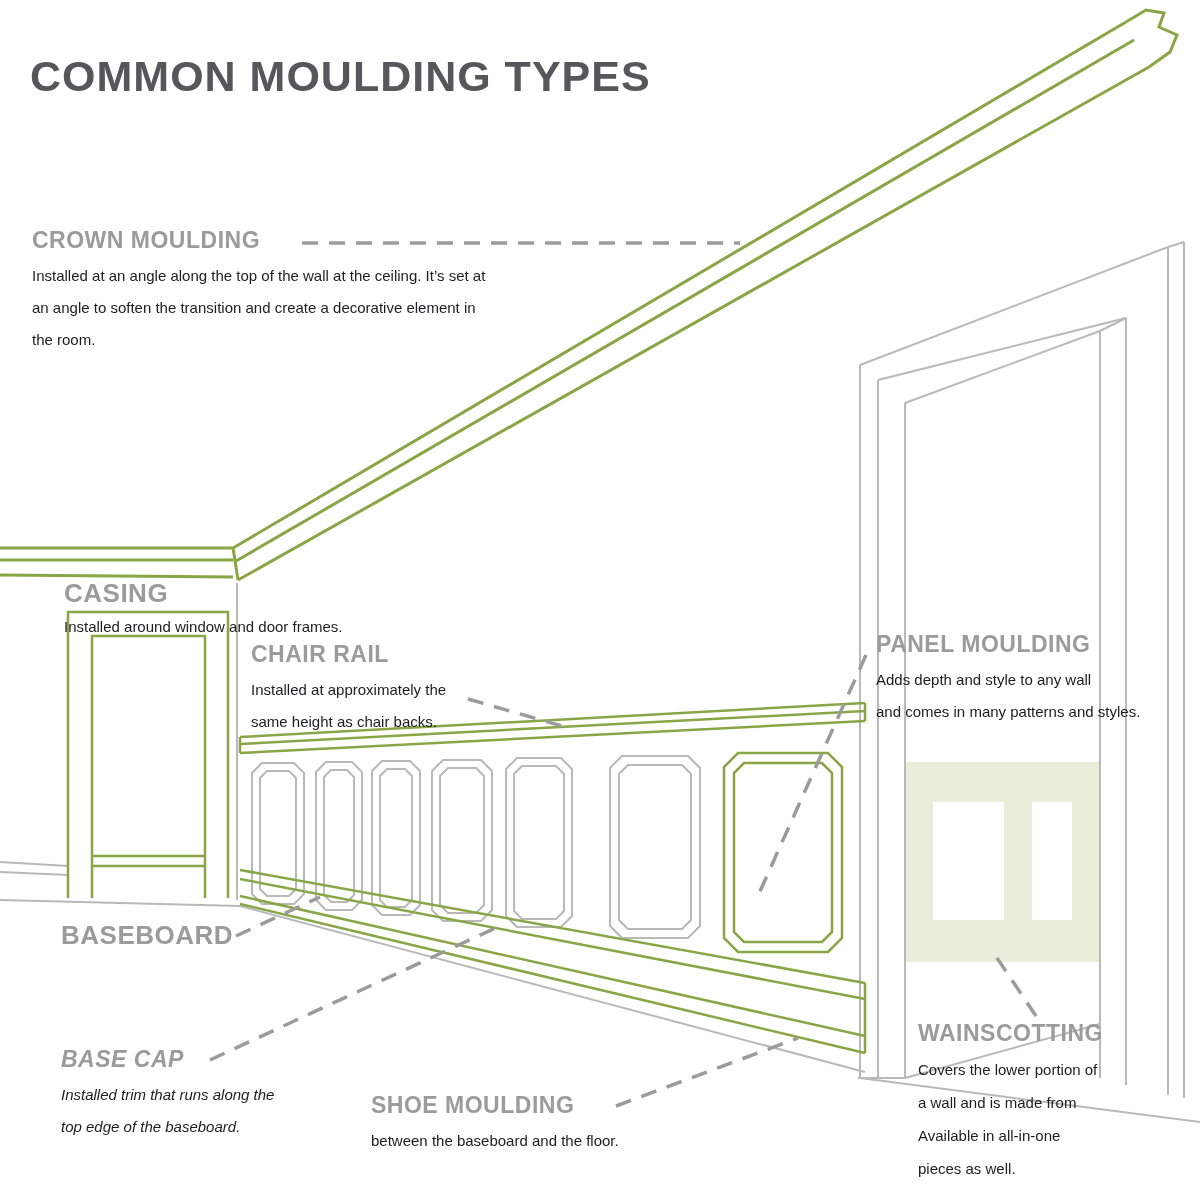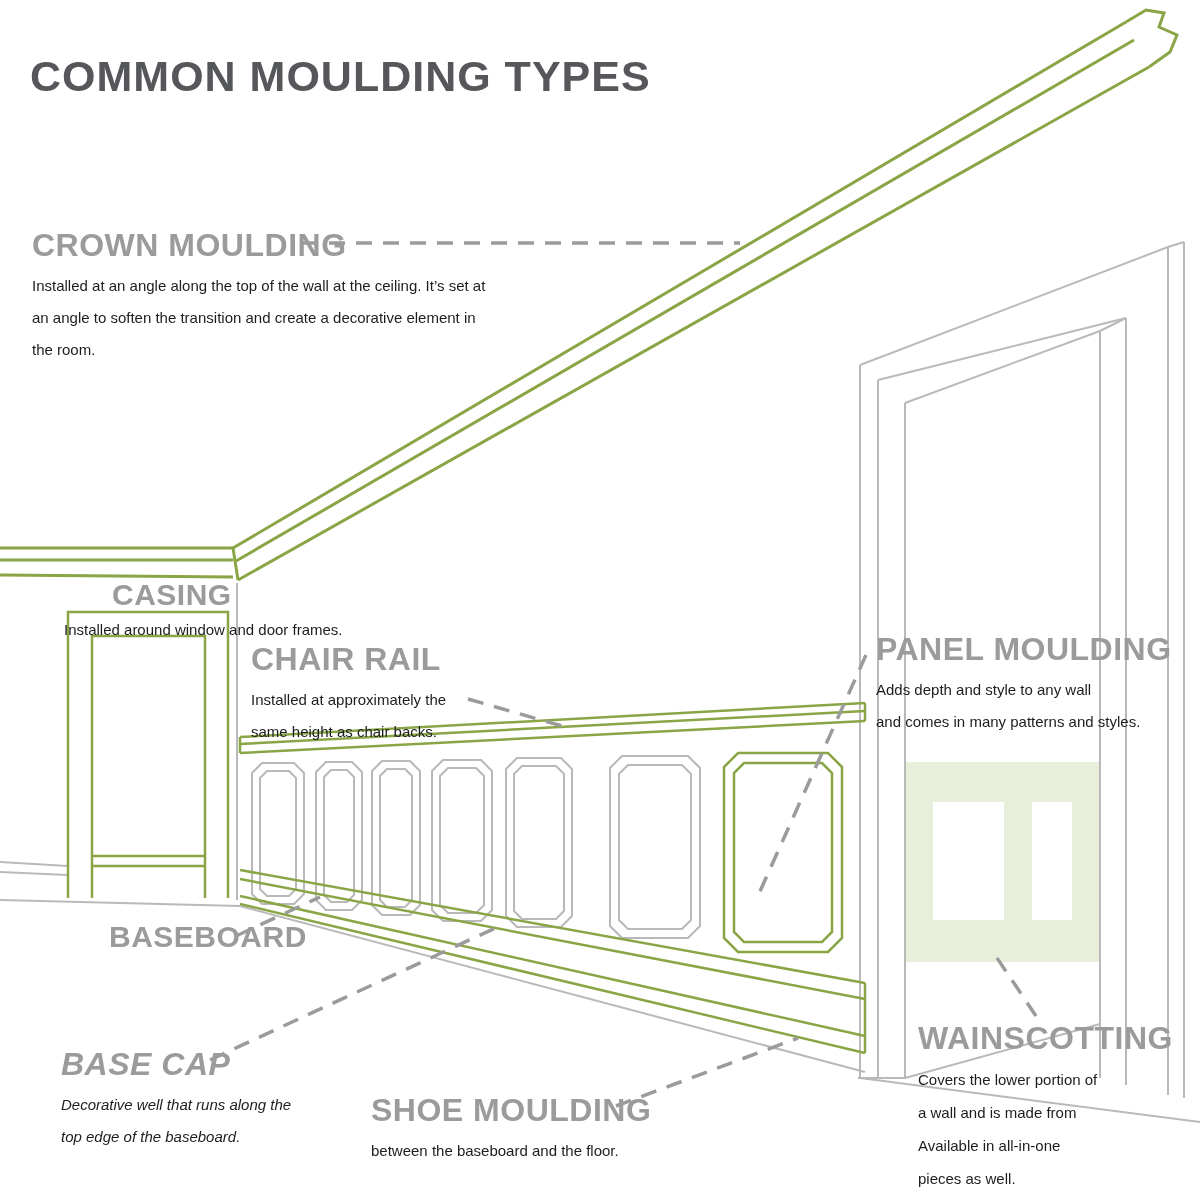--- a/index.html
+++ b/index.html
@@ -16,24 +16,24 @@
   .canvas > svg{ position:absolute; left:0; top:0; }
 
   .title{
     position:absolute; left:30px; top:52px;
     font-size:43px; font-weight:bold; letter-spacing:1px;
     color:var(--title-gray);
   }
 
   .callout{ position:absolute; }
   .callout .label{
-    font-size:32px; font-weight:bold; letter-spacing:.5px;
+    font-size:23px; font-weight:bold; letter-spacing:.5px;
     color:var(--label-gray); margin-bottom:6px; white-space:nowrap;
   }
-  .callout.tight .label{ margin-bottom:2px; font-size:30px;margin-left:48px; }
+  .callout.tight .label{ margin-bottom:2px; font-size:26px; }
   .callout .line{
     font-size:15px; color:var(--text-dark); line-height:32px; white-space:nowrap;
   }
   .callout.tall .line{ line-height:33px; }
 
   
   .g-gray   { stroke:var(--line-gray);   stroke-width:2;   fill:none; }
   .g-green  { stroke:var(--accent-green);stroke-width:3;   fill:none; }
   .g-green-thin{ stroke:var(--accent-green); stroke-width:2.5; fill:none; }
   .g-dash   { stroke:var(--label-gray);  stroke-width:3.5; fill:none; stroke-dasharray:16 11; }
@@ -170,21 +170,21 @@
     <div class="line">Adds depth and style to any wall</div>
     <div class="line">and comes in many patterns and styles.</div>
   </div>
 
   <div class="callout tight" style="left:61px; top:920px;">
     <div class="label">BASEBOARD</div>
   </div>
 
   <div class="callout" style="left:61px; top:1046px;font-style:italic;">
     <div class="label">BASE CAP</div>
-    <div class="line">Decorative well that runs along the</div>
+    <div class="line">Installed trim that runs along the</div>
     <div class="line">top edge of the baseboard.</div>
   </div>
 
   <div class="callout" style="left:371px; top:1092px;">
     <div class="label">SHOE MOULDING</div>
     <div class="line">between the baseboard and the floor.</div>
   </div>
 
   <div class="callout tall" style="left:918px; top:1020px;">
     <div class="label">WAINSCOTTING</div>

